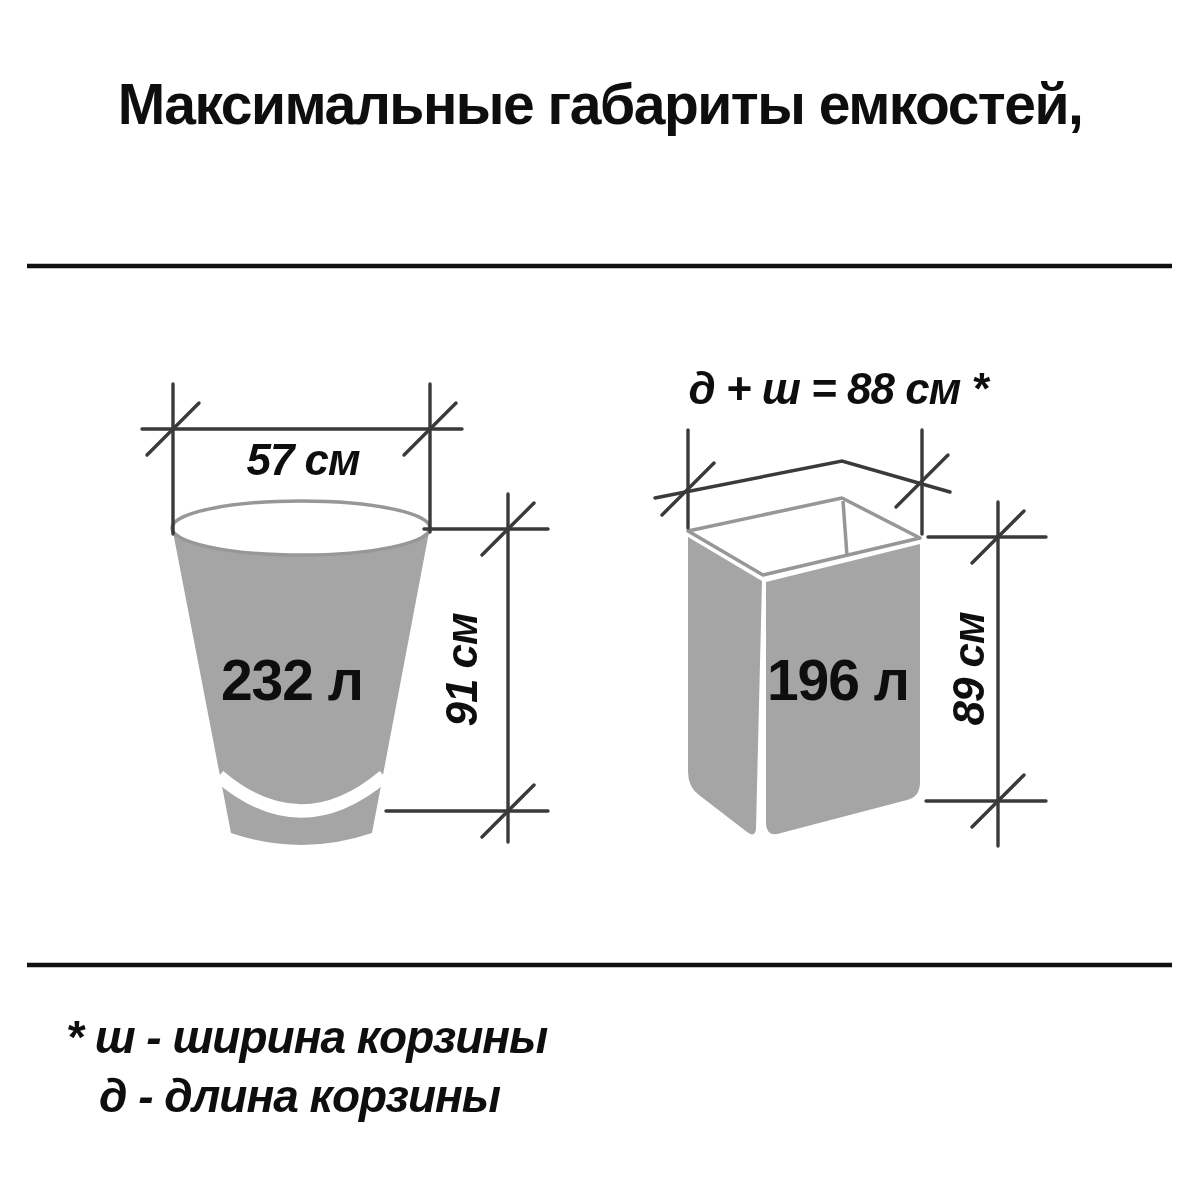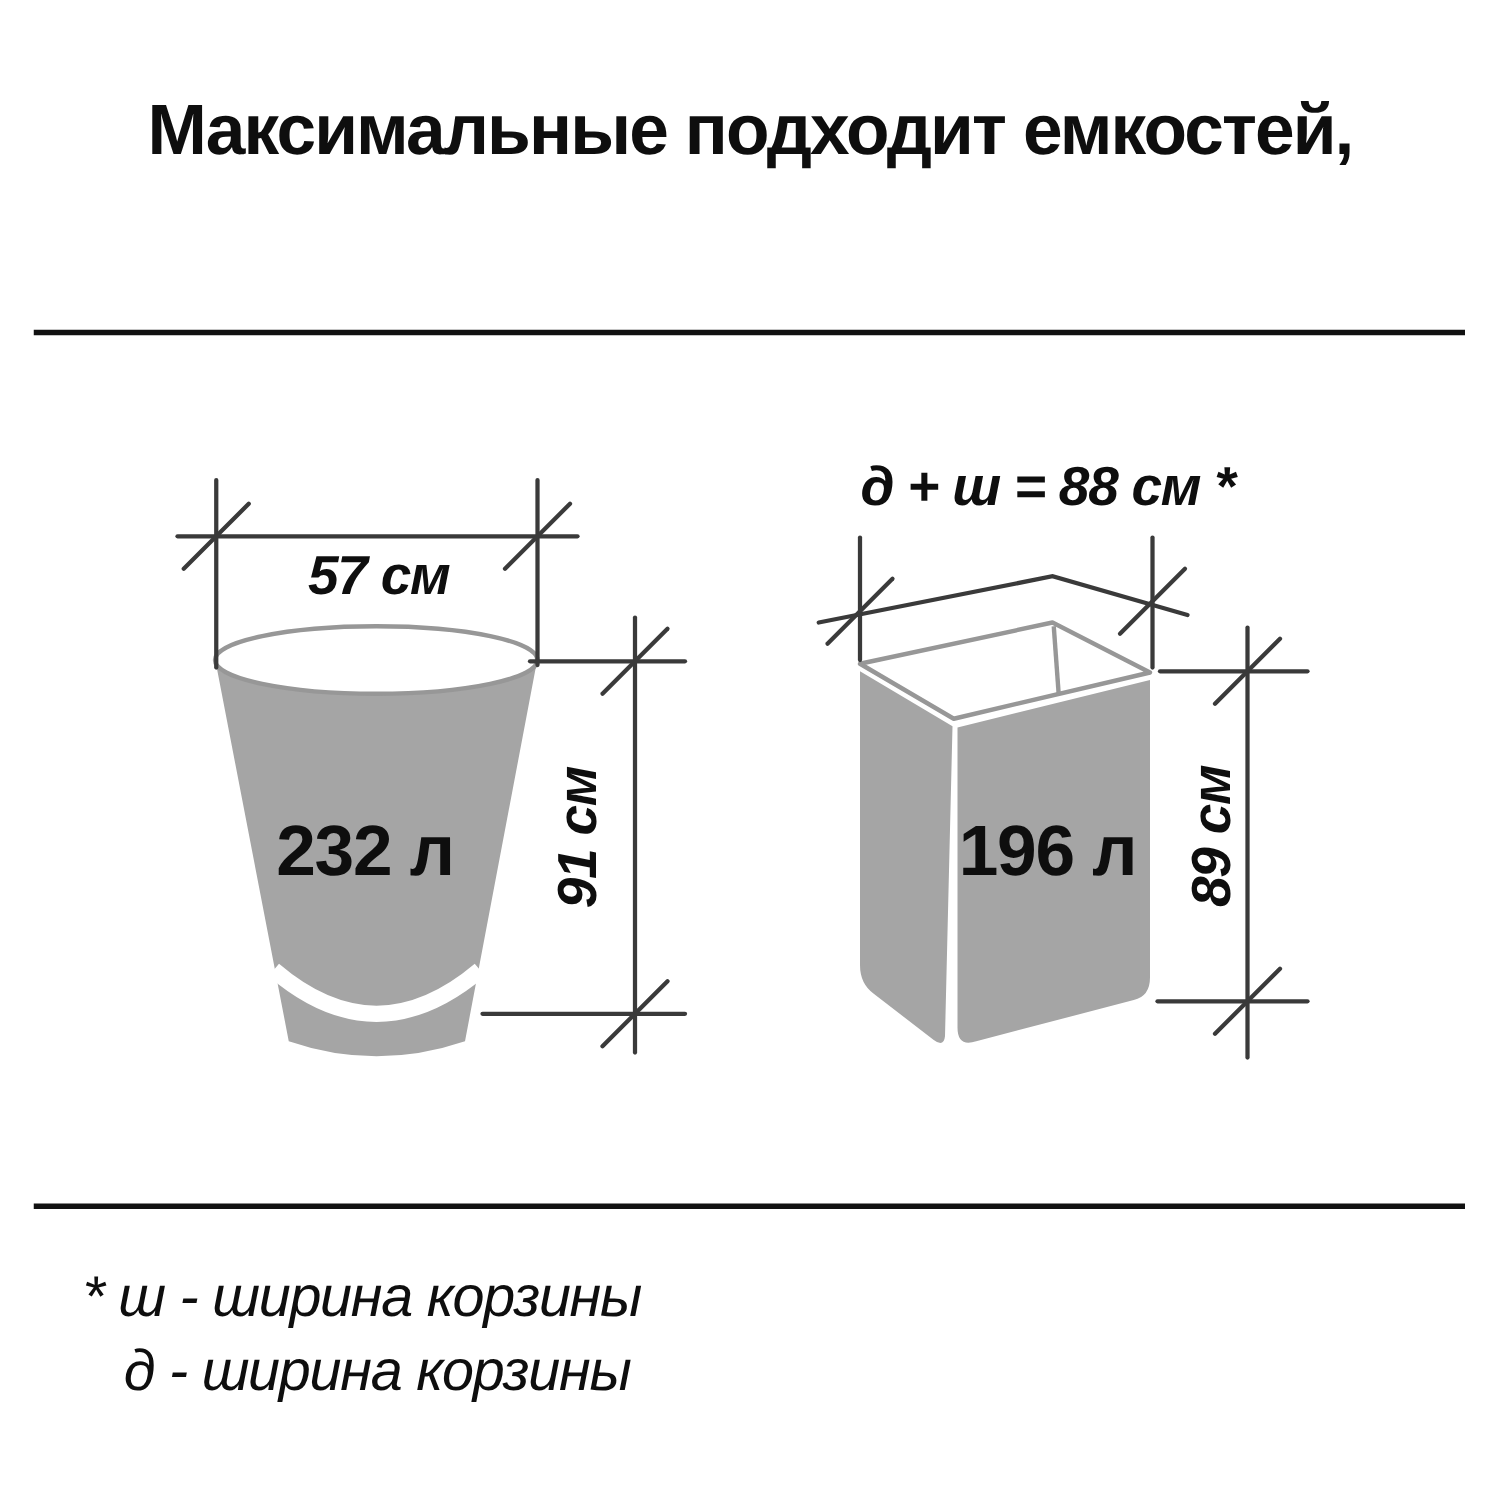--- a/index.html
+++ b/index.html
@@ -25,32 +25,32 @@
   .gray-shape { fill:var(--fill_gray); }
   .rim { fill:#ffffff; stroke:var(--outline_gray); stroke-width:3.5; stroke-linejoin:round; }
   .rim-line { stroke:var(--outline_gray); stroke-width:3.5; fill:none; }
   .stripe { stroke:#ffffff; stroke-width:13; fill:none; }
   .dim { stroke:var(--line_dark); stroke-width:3.4; fill:none; stroke-linecap:round; }
   .svg-label { font-family:"Liberation Sans", sans-serif; font-weight:700; fill:var(--text); }
   .dim-label { font-size:44px; font-style:italic; letter-spacing:-1px; }
   .vol-label { font-size:57px; letter-spacing:-1px; }
   .footnote {
     position:absolute; left:66px; top:1008px;
-    font-weight:400; font-style:italic; font-size:46px; line-height:59px;
+    font-weight:700; font-style:italic; font-size:46px; line-height:59px;
     letter-spacing:-1px; color:var(--text);
   }
   .footnote .line2 { padding-left:33px; }
 </style>
 </head>
 <body>
 
 <div class="page">
 
   <div class="title">
-    <div>Максимальные подходит емкостей,</div>
+    <div>Максимальные габариты емкостей,</div>
   </div>
 
   <svg class="diagram" viewBox="0 0 1200 1200">
 
     <line class="divider" x1="27" y1="266" x2="1172" y2="266"></line>
     <line class="divider" x1="27" y1="965" x2="1172" y2="965"></line>
 
     <g>
       <path class="gray-shape" d="M173,532 L231,833 Q301,857 372,833 L429,532 Q301,578 173,532 Z"></path>
       <path class="stripe" d="M219,776 Q301,846 384,776"></path>
@@ -98,16 +98,16 @@
       <line class="dim" x1="928" y1="537" x2="1046" y2="537"></line>
       <line class="dim" x1="926" y1="801" x2="1046" y2="801"></line>
       <line class="dim" x1="972" y1="563" x2="1024" y2="511"></line>
       <line class="dim" x1="972" y1="827" x2="1024" y2="775"></line>
       <text class="svg-label dim-label" x="984" y="669" text-anchor="middle" transform="rotate(-90 984 669)">89 см</text>
     </g>
   </svg>
 
   <div class="footnote">
     <div class="line1">* ш - ширина корзины</div>
-    <div class="line2">д - ширина корзины</div>
+    <div class="line2">д - длина корзины</div>
   </div>
 
 </div>
 
 </body></html>

